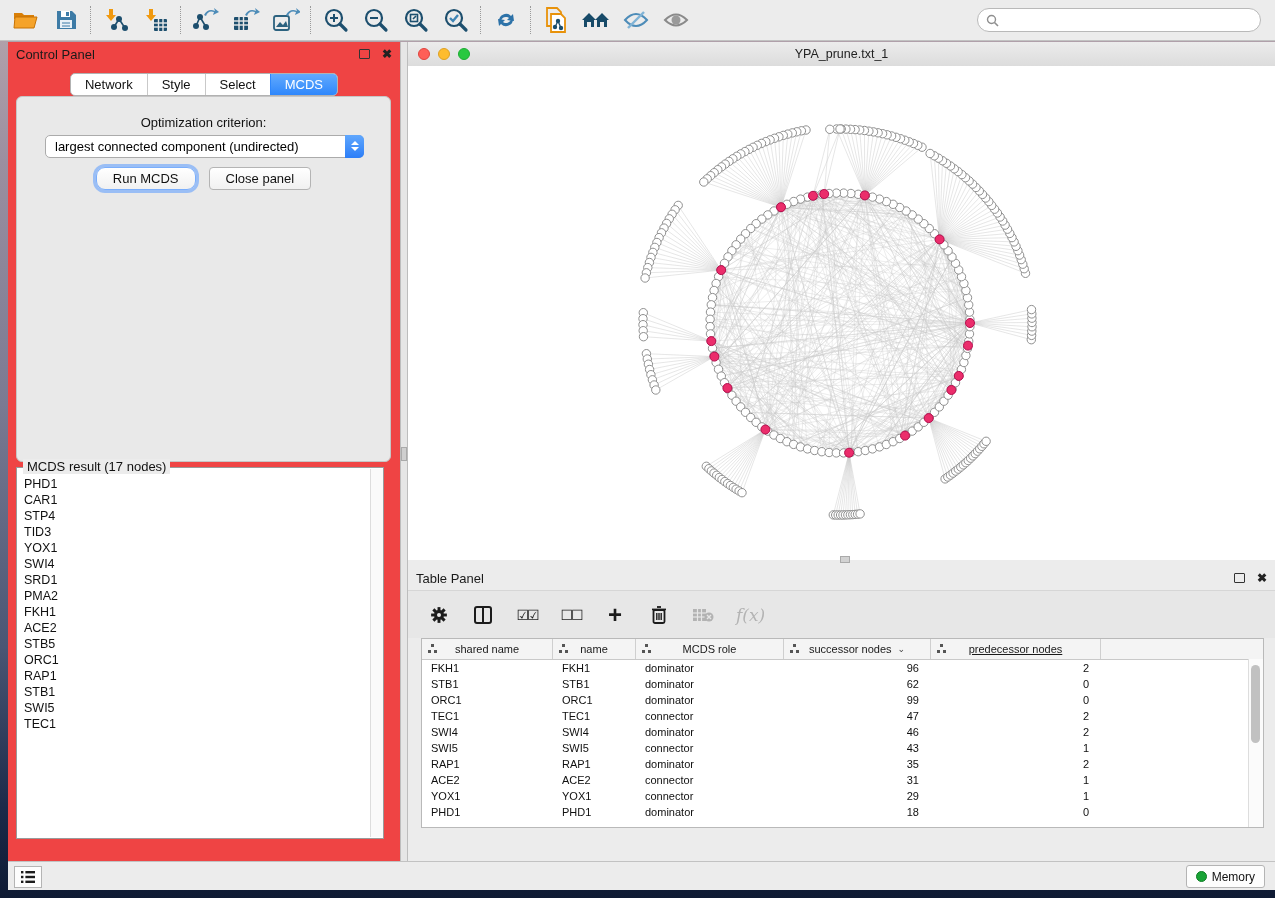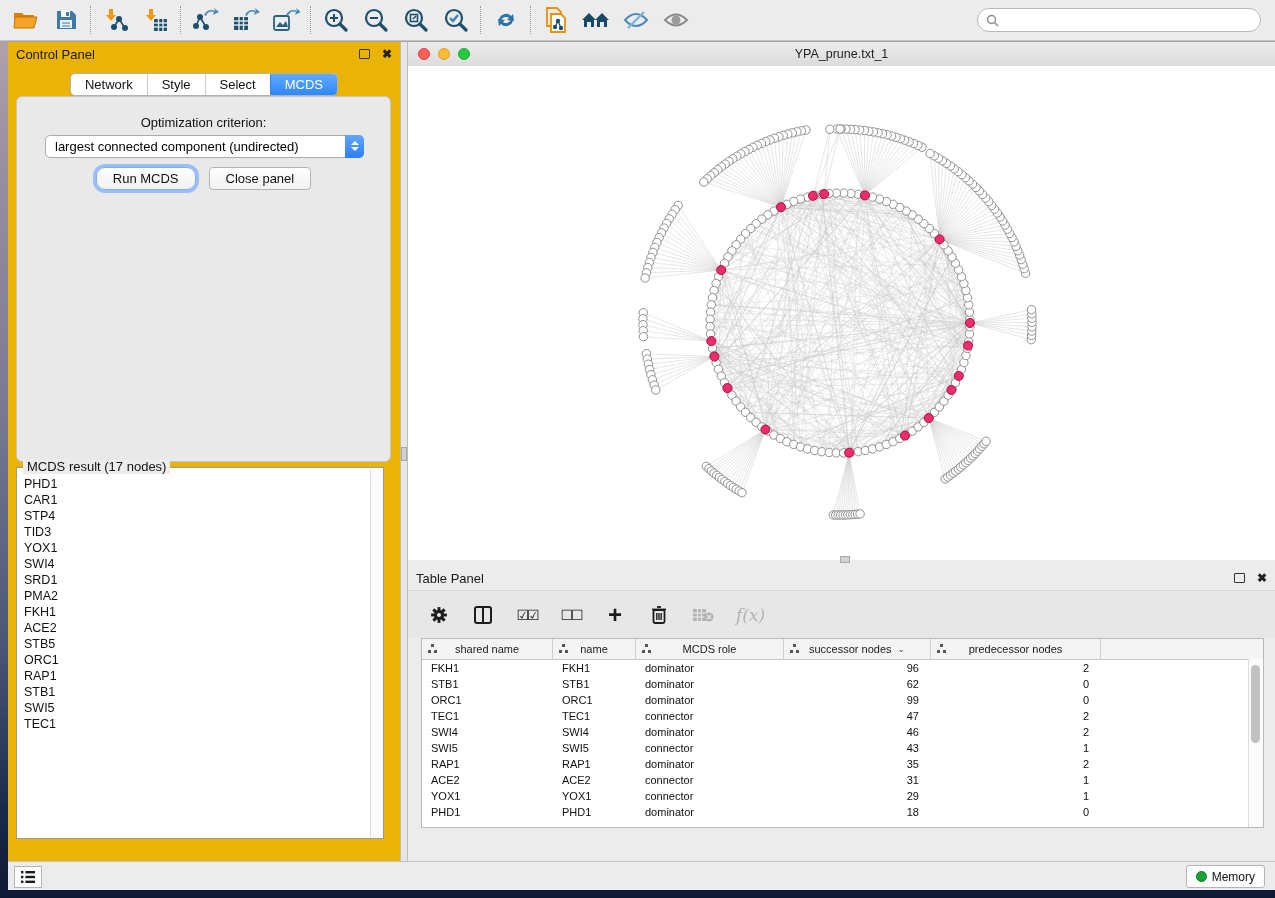--- a/index.html
+++ b/index.html
@@ -16,21 +16,21 @@
     border:1px solid #b9b9b9;border-radius:13px;display:flex;align-items:center;padding-left:8px;box-sizing:border-box;}
   .search-box input{border:none;outline:none;flex:1;font-size:12px;background:transparent;margin-left:5px;font-family:"Liberation Sans",sans-serif;}
   
   .app-body{position:absolute;left:8px;top:42px;right:0;bottom:8px;background:#ececec;}
   .panel-titlebar{position:absolute;left:0;right:0;top:0;height:24px;display:flex;align-items:center;
     font-size:13px;color:#1a1a1a;padding:0 8px;box-sizing:border-box;}
   .pt-title{flex:1;}
   .float-box{width:9px;height:8px;border:1.5px solid #333;border-radius:1px;margin-right:12px;}
   .close-x{font-size:12px;color:#222;font-weight:bold;line-height:1;}
   
-  .left-panel{position:absolute;left:0;top:0;width:392px;bottom:28px;background:#eab308;}
+  .left-panel{position:absolute;left:0;top:0;width:392px;bottom:28px;background:#ef4444;}
   .seg-group{display:inline-flex;border:1px solid #b2b2b2;border-radius:5px;overflow:hidden;background:#fff;
     box-shadow:0 1px 1px rgba(0,0,0,.08);}
   .seg{padding:3px 14px;font-size:13px;color:#111;border-left:1px solid #c9c9c9;cursor:default;white-space:nowrap;}
   .seg:first-child{border-left:none;}
   .seg-sel{background:linear-gradient(#62aafd,#2e87fc);color:#fff;border-left-color:#2e87fc;}
   .ctl-tabs-row{position:absolute;left:0;right:0;top:31px;text-align:center;}
   .inner-panel{position:absolute;left:8px;right:9px;top:54px;height:364px;background:#e9e9e9;
     border:1px solid #c6c6c6;border-radius:6px;}
   .opt-label{position:absolute;left:0;right:0;top:18px;text-align:center;font-size:13px;color:#111;}
   .dropdown{position:absolute;left:28px;right:26px;top:38px;height:23px;background:#fff;border:1px solid #ababab;
@@ -1354,21 +1354,21 @@
               </div>
               <div class="th" style="width: 148px; text-align: right;">
                 <span class="attr-icon"></span>
                 <span>MCDS role</span>
               </div>
               <div class="th" style="width: 147px;">
                 <span class="attr-icon"></span>
                 <span>successor nodes</span>
                 <span class="sort-ch">⌄</span>
               </div>
-              <div class="th" style="width: 170px;">
+              <div class="th" style="width: 170px; text-decoration: underline;">
                 <span class="attr-icon"></span>
                 <span>predecessor nodes</span>
               </div>
             </div>
           <div id="tbody">
               <div class="tr">
                 <div class="td td-l" style="width: 131px;">FKH1</div>
                 <div class="td td-l" style="width: 83px;">FKH1</div>
                 <div class="td td-l" style="width: 148px;">dominator</div>
                 <div class="td td-r" style="width: 147px;">96</div>

